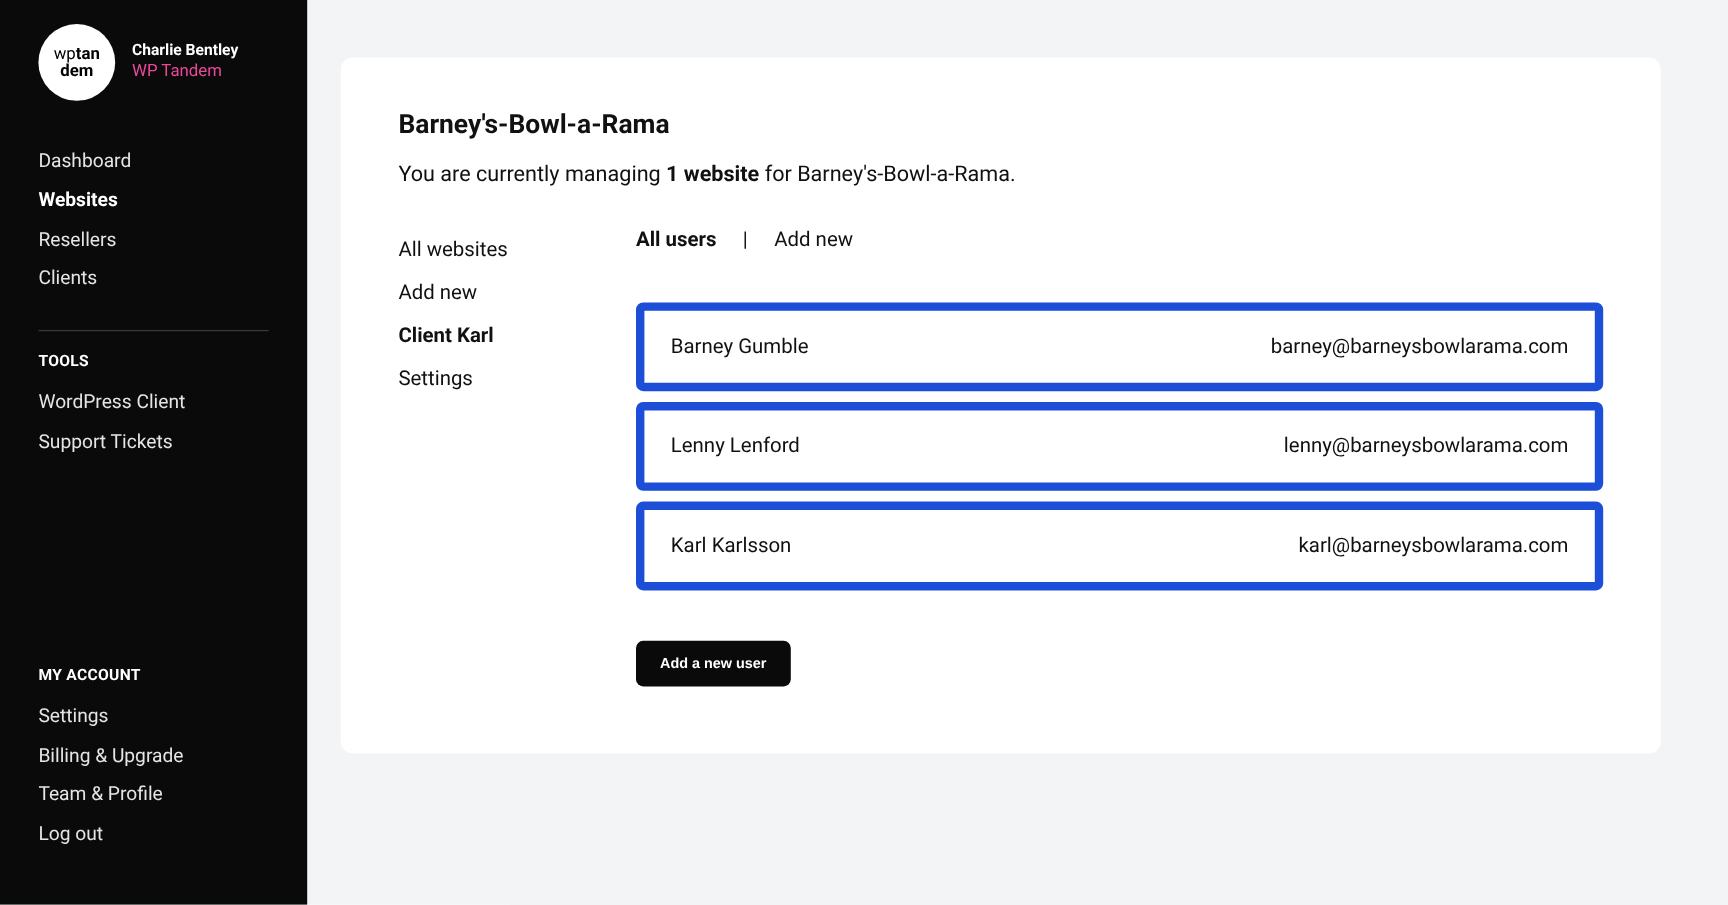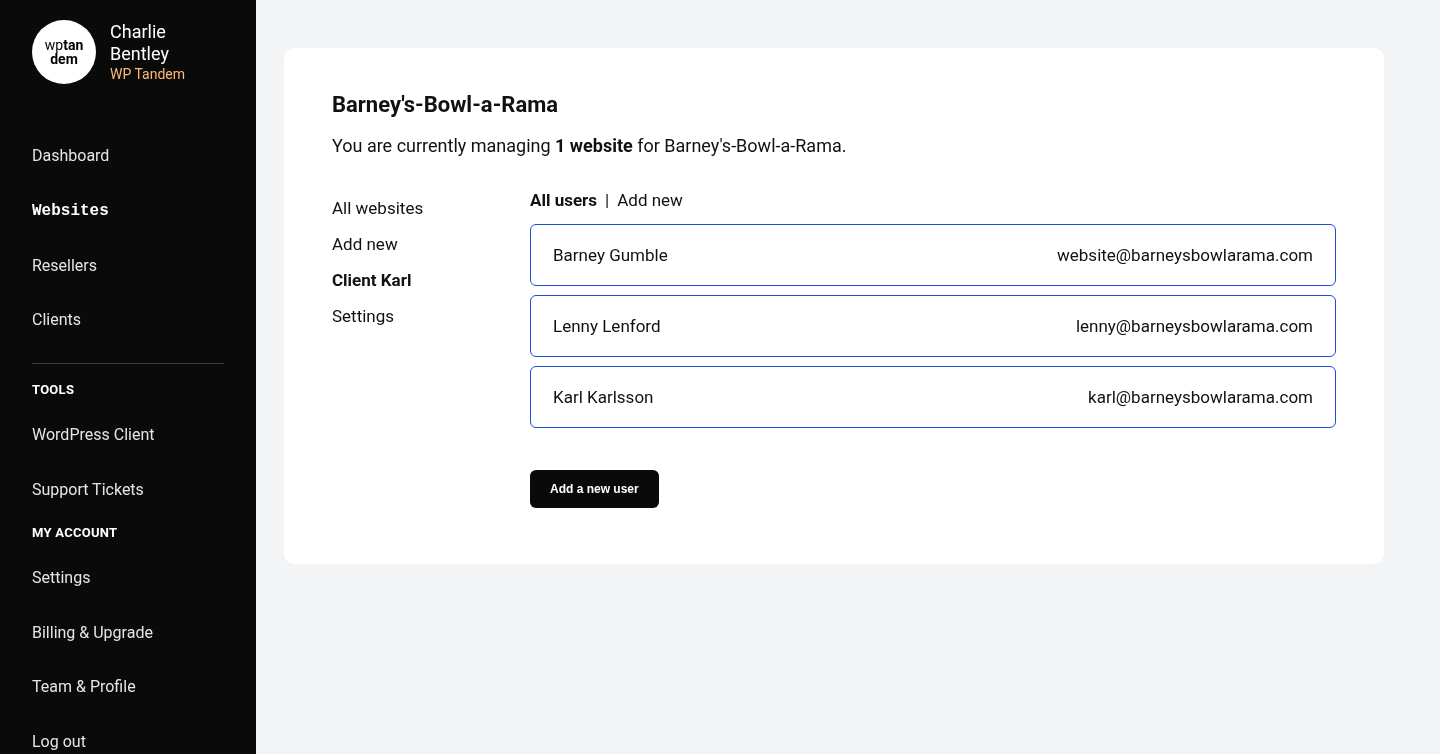--- a/index.html
+++ b/index.html
@@ -44,42 +44,41 @@
   }
   .logo-text {
     color: #000;
     font-size: 14px;
     line-height: 1;
     text-align: center;
     font-weight: 400;
   }
   .logo-text .bold { font-weight: 700; }
   .user-block { line-height: 1.25; }
-  .user-name { font-weight: 400; font-size: 18px; color: #fff; }
-  .user-company { font-size: 14px; color: #fdba74; }
+  .user-name { font-weight: 700; font-size: 13px; color: #fff; }
+  .user-company { font-size: 14px; color: #ec4899; }
 
   .nav-group { margin-bottom: 18px; }
   .nav-heading {
     font-size: 13px;
     font-weight: 700;
     color: #fff;
     letter-spacing: 0.02em;
     margin-bottom: 10px;
   }
   .nav-item {
     display: block;
     color: #e5e5e5;
     text-decoration: none;
     font-size: 16px;
     line-height: 1.3;
     padding: 6px 0;
     cursor: pointer;
-    margin-top: 22px;
-  }
-  .nav-item.active { font-weight: 700; color: #fff; font-family: Liberation Mono, monospace; }
+  }
+  .nav-item.active { font-weight: 700; color: #fff; }
   .nav-divider {
     border: none;
     border-top: 1px solid #3a3a3a;
     margin: 8px 0 18px 0;
   }
   .sidebar-spacer { flex: 1 1 auto; }
 
   
   .main {
     flex: 1 1 auto;
@@ -121,34 +120,34 @@
     padding: 8px 0;
     cursor: pointer;
   }
   .subnav-item.active { font-weight: 700; }
 
   
   .panel { flex: 1 1 auto; }
   .panel-tabs {
     display: flex;
     align-items: flex-end;
-    gap: 8px;
-    margin-bottom: 14px;
+    gap: 22px;
+    margin-bottom: 42px;
     font-size: 17px;
   }
   .panel-tab { cursor: pointer; color: #111; }
   .panel-tab.active { font-weight: 700; }
   .tab-sep { color: #111; }
 
   .user-list { }
   .user-row {
     display: flex;
     justify-content: space-between;
     align-items: center;
-    border: 1px solid #1d4ed8;
+    border: 7px solid #1d4ed8;
     border-radius: 6px;
     padding: 20px 22px;
     margin-bottom: 9px;
     font-size: 17px;
     cursor: pointer;
   }
   .user-row:last-child { margin-bottom: 0; }
   .user-row-name { color: #111; }
   .user-row-email { color: #111; }
 
@@ -229,21 +228,21 @@
         <section class="panel">
           <div class="panel-tabs">
             <span class="panel-tab active">All users</span>
             <span class="tab-sep">|</span>
             <span class="panel-tab">Add new</span>
           </div>
 
           <div class="user-list" id="user-list">
               <div class="user-row">
                 <span class="user-row-name">Barney Gumble</span>
-                <span class="user-row-email">website@barneysbowlarama.com</span>
+                <span class="user-row-email">barney@barneysbowlarama.com</span>
               </div>
               <div class="user-row">
                 <span class="user-row-name">Lenny Lenford</span>
                 <span class="user-row-email">lenny@barneysbowlarama.com</span>
               </div>
               <div class="user-row">
                 <span class="user-row-name">Karl Karlsson</span>
                 <span class="user-row-email">karl@barneysbowlarama.com</span>
               </div>
             </div>

